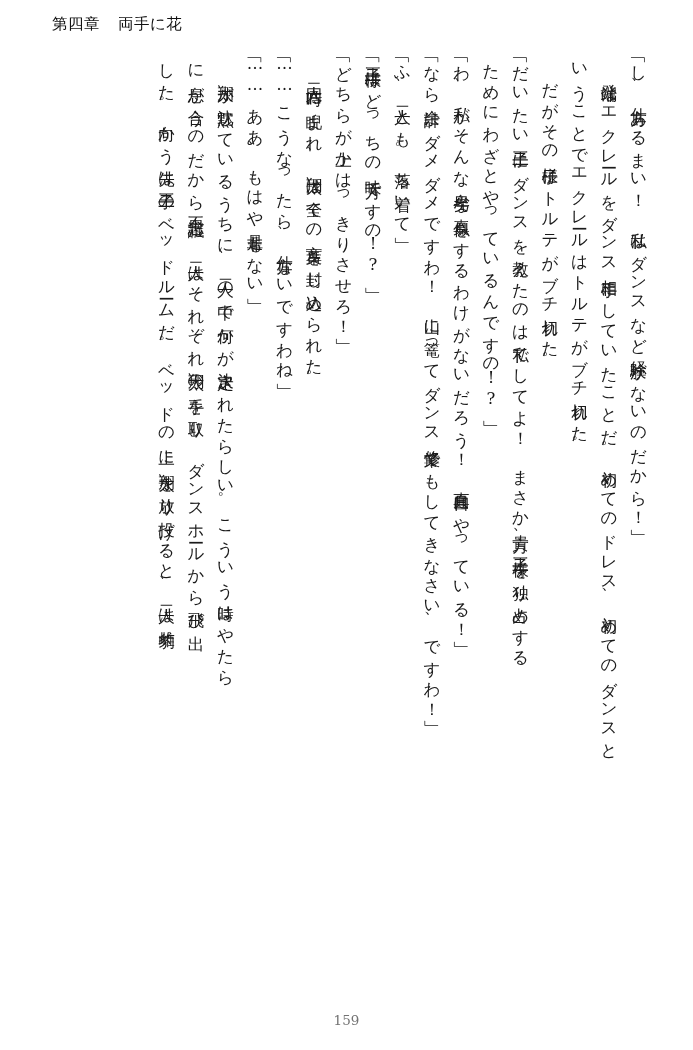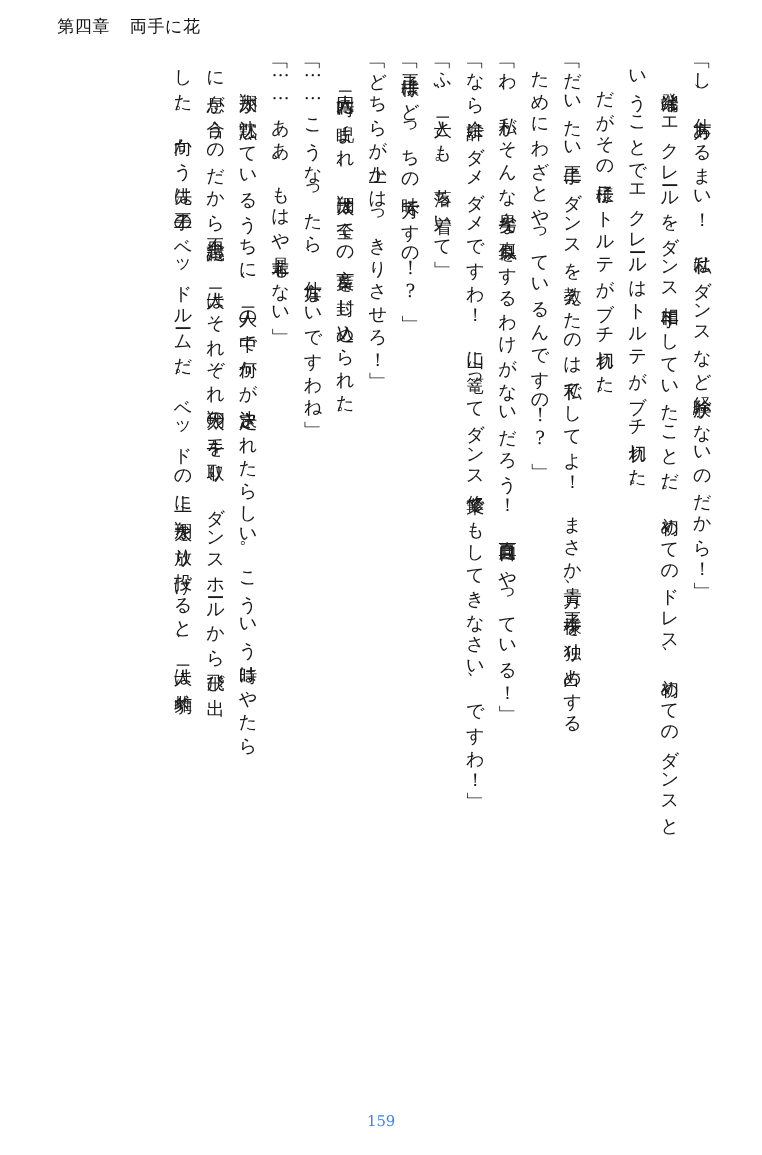--- a/index.html
+++ b/index.html
@@ -67,21 +67,21 @@
     font-family: "DejaVu Serif", "Liberation Serif", serif;
   }
 
   .page-number {
     position: absolute;
     bottom: 22px;
     left: 0;
     width: 693px;
     text-align: center;
     font-size: 13.5px;
-    color: #3b82f6;
+    color: #737373;
     font-family: "DejaVu Serif", "Liberation Serif", serif;
   }
 </style>
 </head>
 <body>
 
 <div class="page">
 
   <div class="header">
     <span class="chap-num">第四章</span><span>両手に花</span>

